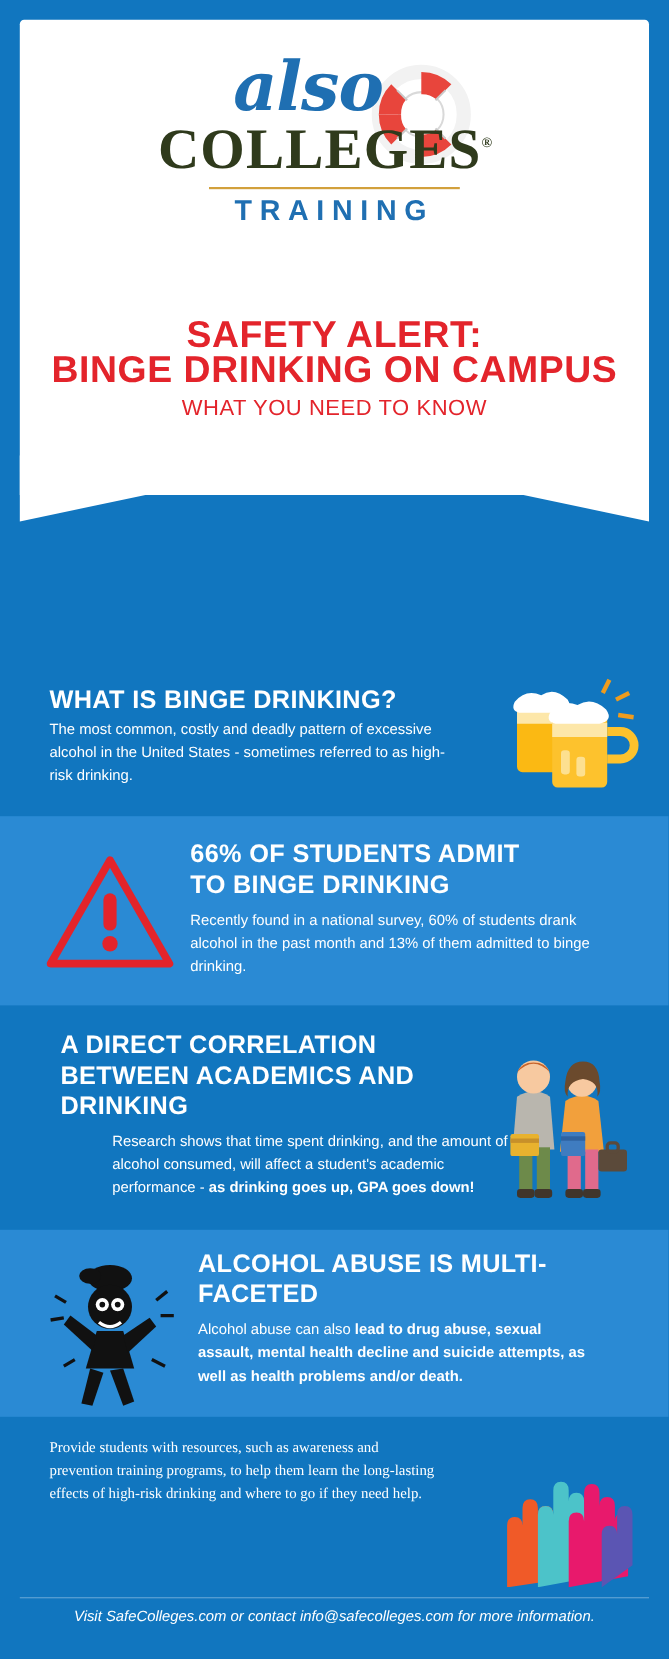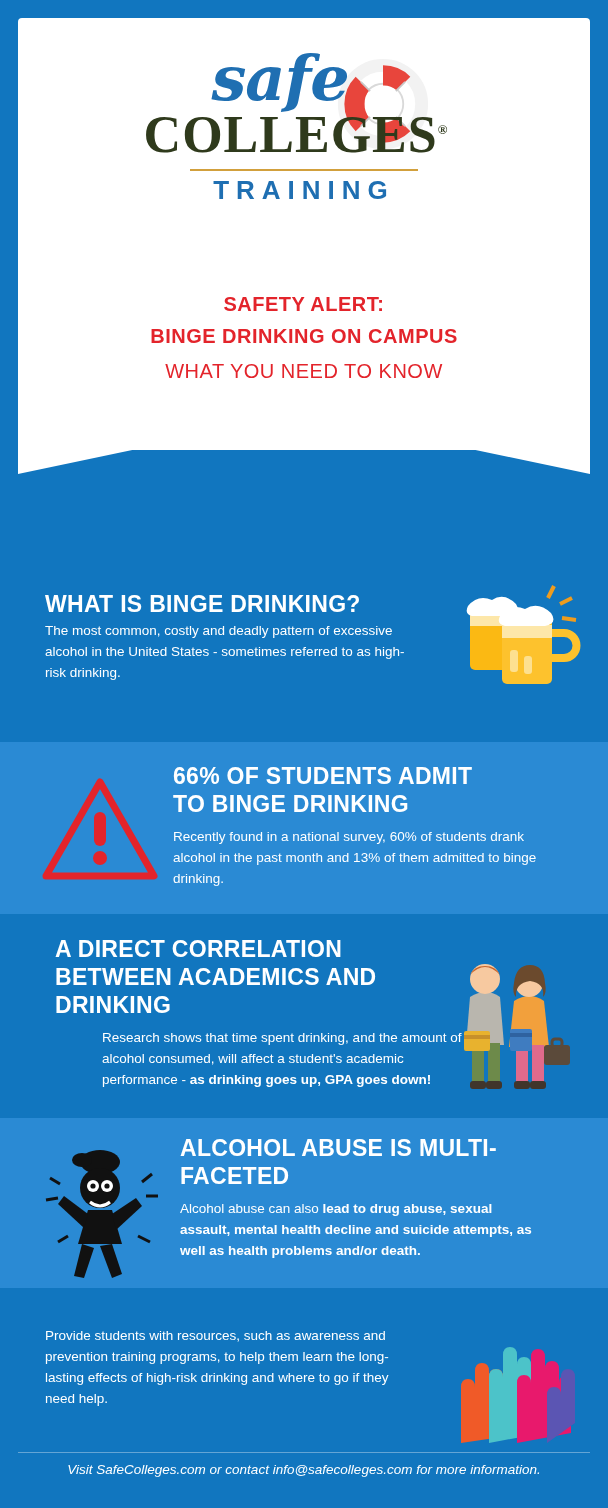--- a/index.html
+++ b/index.html
@@ -86,21 +86,21 @@
     left:337px; top:58px;
     width:92px; height:92px;
   }
 
   
   .title-main {
     position:absolute;
     left:0; top:288px;
     width:608px;
     text-align:center;
-    font-size:20px;
+    font-size:34px;
     font-weight:bold;
     color:#e3242b;
     letter-spacing:0.5px;
     line-height:32px;
   }
   .title-sub {
     position:absolute;
     left:0; top:360px;
     width:608px;
     text-align:center;
@@ -121,21 +121,21 @@
     letter-spacing:0.3px;
   }
   .s-body {
     color:#ffffff;
     font-size:13.5px;
     line-height:21px;
   }
   .s-body b { font-weight:bold; }
 
   
-  .sec1 { left:0; top:572px; height:150px; }
+  .sec1 { left:0; top:604px; height:150px; }
   .sec1 .txt { position:absolute; left:45px; top:18px; width:380px; }
   .beer { position:absolute; left:452px; top:-2px; width:130px; height:125px; }
 
   
   .sec2 { left:0; top:742px; height:172px; }
   .sec2 .txt { position:absolute; left:173px; top:20px; width:390px; }
   .warn { position:absolute; left:40px; top:32px; width:120px; height:110px; }
 
   
   .sec3 { left:0; top:925px; height:190px;padding-left:20px; }
@@ -187,21 +187,21 @@
     <path d="M8 50 A42 42 0 0 1 20.3 20.3 L35.1 35.1 A22 22 0 0 0 30 50 Z" fill="#e8453c"></path>
     <g stroke="#c9c9c9" stroke-width="2" fill="none">
       <path d="M26 26 L36 36"></path>
         <path d="M74 26 L64 36"></path>
       <path d="M26 74 L36 64"></path>
         <path d="M74 74 L64 64"></path>
     </g>
   </svg>
 
   <div class="logo-wrap">
-    <div class="logo-safe">safe</div>
+    <div class="logo-safe">also</div>
     <div class="logo-colleges">
       <span>COLLEGES</span><span class="logo-reg">®</span>
     </div>
     <div class="logo-rule"></div>
     <div class="logo-training">TRAINING</div>
   </div>
 
   <div class="title-main">
     <div>SAFETY ALERT:</div>
     <div>BINGE DRINKING ON CAMPUS</div>
@@ -312,21 +312,21 @@
       <div class="s-head">
         <div>ALCOHOL ABUSE IS MULTI-</div>
         <div>FACETED</div>
       </div>
       <div class="s-body" style="margin-top:8px;width:360px;"><span>Alcohol abuse can also </span><b>lead to drug abuse, sexual assault, mental health decline and suicide attempts, as well as health problems and/or death.</b></div>
     </div>
   </div>
 
   <div class="section sec5">
     <div class="txt">
-      <div class="s-body" style="margin-top:20px;width:360px;">Provide students with resources, such as awareness and prevention training programs, to help them learn the long-lasting effects of high-risk drinking and where to go if they need help.</div>
+      <div class="s-body" style="margin-top:0;width:360px;font-family:Liberation Serif, serif;">Provide students with resources, such as awareness and prevention training programs, to help them learn the long-lasting effects of high-risk drinking and where to go if they need help.</div>
     </div>
     <svg class="hands" viewBox="0 0 130 118">
       <g>
         <path d="M6 118 L6 62 q0 -8 7 -8 q7 0 7 8 l0 -16 q0 -8 7 -8 q7 0 7 8 l0 6 q0 -8 7 -8 q7 0 7 8 l0 10 q0 -7 6 -7 q6 0 6 7 l0 48 z" fill="#f05a28"></path>
         <path d="M34 118 L34 52 q0 -8 7 -8 q7 0 7 8 l0 -22 q0 -8 7 -8 q7 0 7 8 l0 10 q0 -8 7 -8 q7 0 7 8 l0 12 q0 -7 6 -7 q6 0 6 7 l0 56 z" fill="#4cc3c9"></path>
         <path d="M62 118 L62 58 q0 -8 7 -8 q7 0 7 8 l0 -26 q0 -8 7 -8 q7 0 7 8 l0 12 q0 -8 7 -8 q7 0 7 8 l0 14 q0 -7 6 -7 q6 0 6 7 l0 50 z" fill="#e8196c"></path>
         <path d="M92 118 L92 70 q0 -8 7 -8 q7 0 7 8 l0 -18 q0 -8 7 -8 q7 0 7 8 l0 46 z" fill="#5b55b3"></path>
       </g>
     </svg>
   </div>

